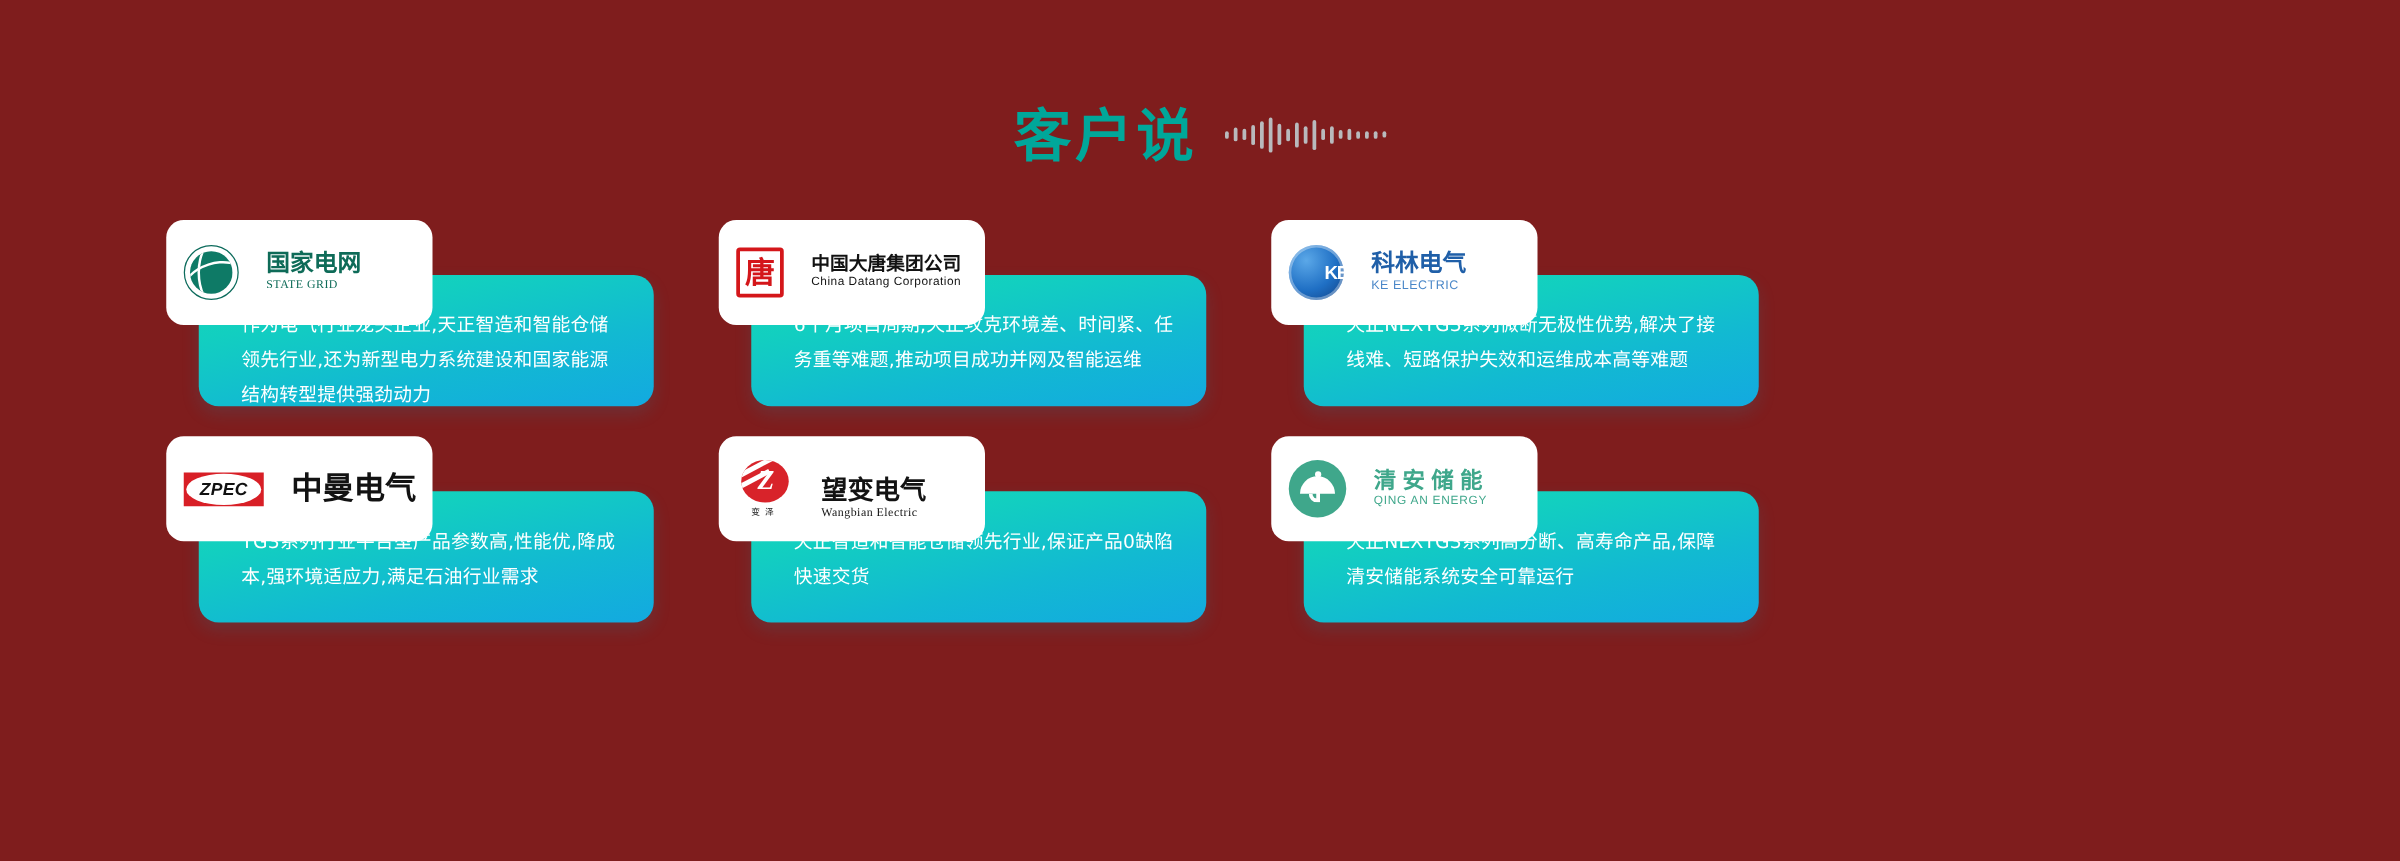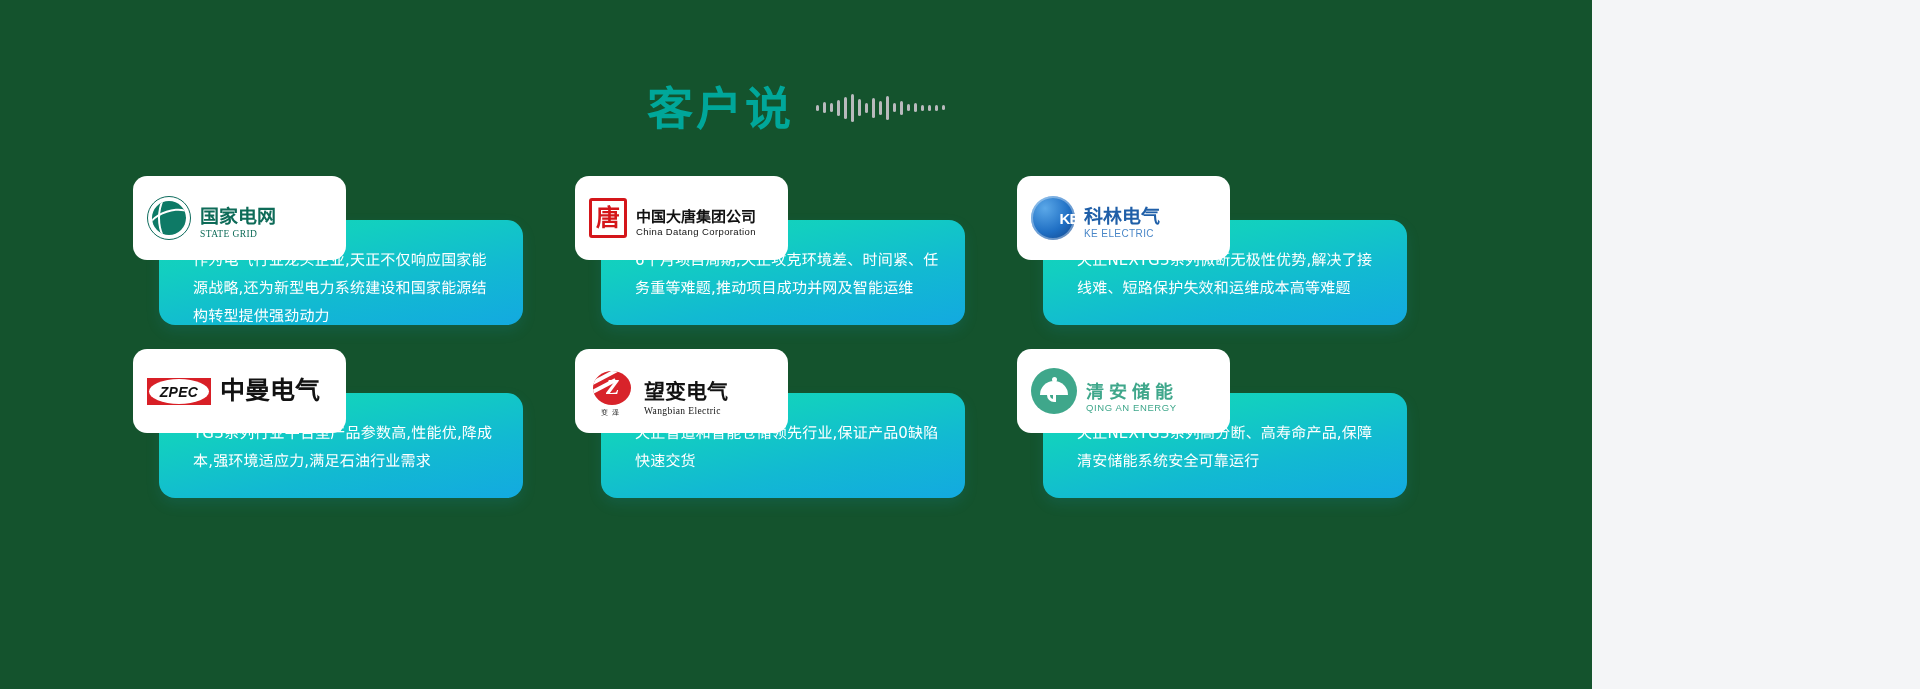--- a/index.html
+++ b/index.html
@@ -12,23 +12,23 @@
   }
 
   body {
     background: #f4f5f7;
     font-family: "Liberation Sans", "DejaVu Sans", sans-serif;
     -webkit-font-smoothing: antialiased;
   }
 
   .page {
     position: relative;
-    width: 1592px;
+    width: 1920px;
     height: 689px;
-    background: #14532d;
+    background: #7f1d1d;
   }
 
   
   .section-head {
     position: absolute;
     top: 62px;
     left: 0;
     width: 100%;
     display: flex;
     align-items: flex-end;
@@ -114,22 +114,22 @@
     background: #ffffff;
     border-radius: 14px 14px 14px 14px;
     display: flex;
     align-items: center;
     padding-left: 14px;
     z-index: 3;
   }
 
   .logo-wrap {
     display: flex;
-    align-items: flex-end;
-    gap: 9px;
+    align-items: center;
+    gap: 22px;
   }
 
   .logo-text { display: flex; flex-direction: column; justify-content: center; }
   .logo-cn {
     font-size: 19px;
     font-weight: 700;
     line-height: 1.12;
     white-space: nowrap;
     font-family: "DejaVu Sans", "Liberation Sans", sans-serif;
   }
@@ -350,21 +350,21 @@
         <i style="height: 6px; background: rgb(185, 186, 189);"></i>
         <i style="height: 6px; background: rgb(185, 186, 189);"></i>
         <i style="height: 5px; background: rgb(185, 186, 189);"></i>
       </div>
   </div>
 
   <div class="cards">
 
     <div class="card">
       <div class="card-body">
-        <div class="card-quote">作为电气行业龙头企业,天正不仅响应国家能源战略,还为新型电力系统建设和国家能源结构转型提供强劲动力</div>
+        <div class="card-quote">作为电气行业龙头企业,天正智造和智能仓储领先行业,还为新型电力系统建设和国家能源结构转型提供强劲动力</div>
       </div>
       <div class="logo-plate">
         <div class="logo-wrap">
           <div class="mark mark-grid">
             <div class="ring"></div>
               <div class="globe"></div>
           </div>
           <div class="logo-text">
             <div class="logo-cn c-grid">国家电网</div>
             <div class="logo-en c-grid">STATE GRID</div>

